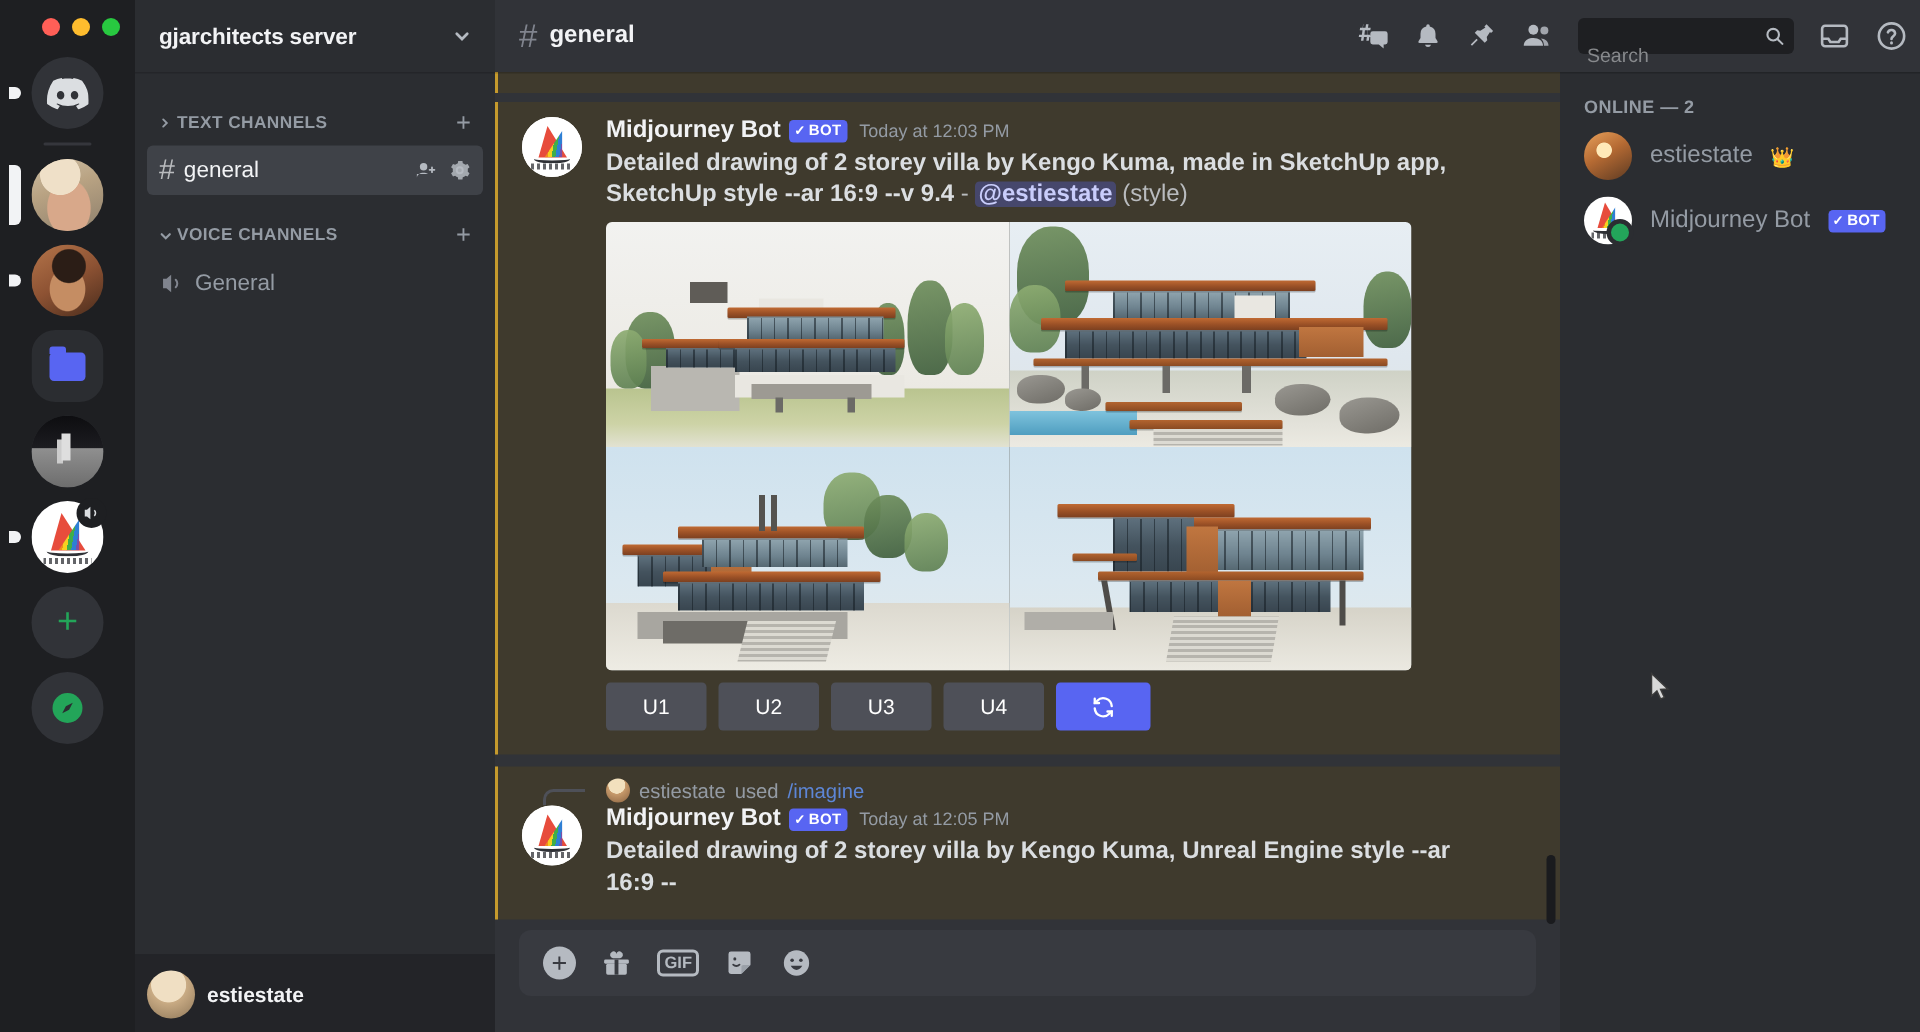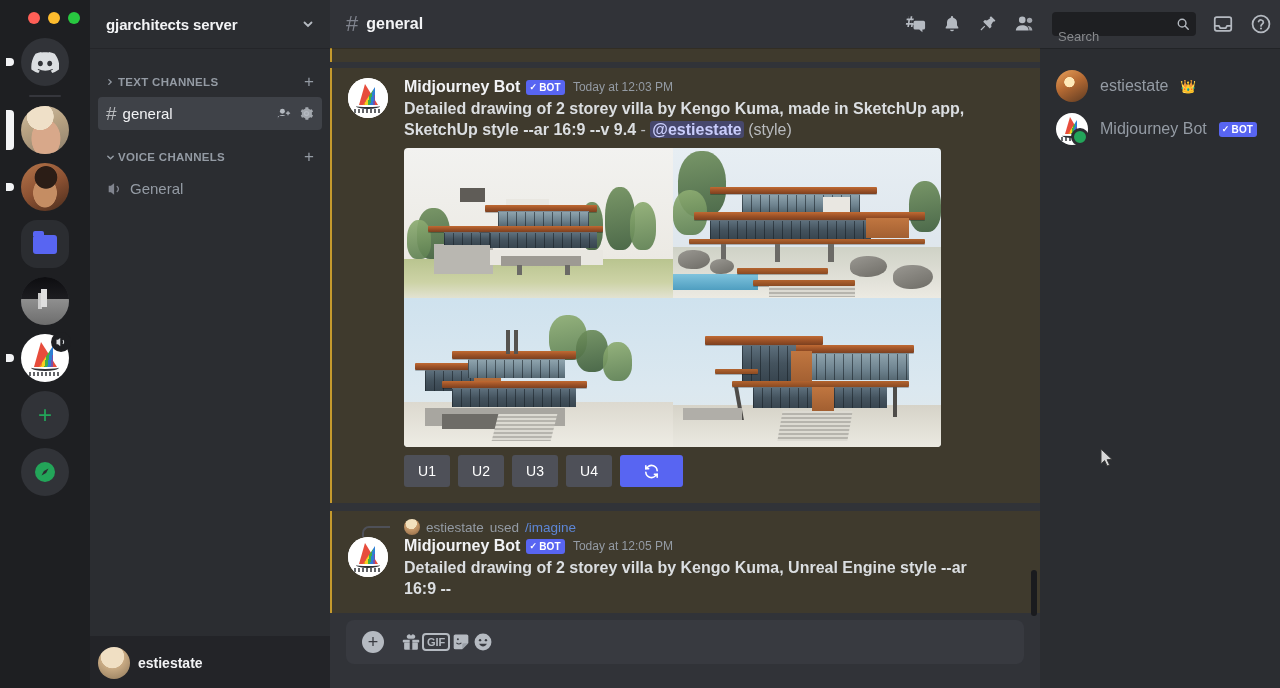--- a/index.html
+++ b/index.html
@@ -368,21 +368,21 @@
     background: repeating-linear-gradient(180deg,#dcdad2 0 2px, #b6b4ad 2px 4px);
   }
   .column {
     position: absolute; background: #6b6a66;
   }
 
   
   .btn-rows { margin-top: 8px; }
   .btn-row { display: flex; gap: 8px; margin-bottom: 8px; }
   .mj-btn {
-    width: 46px; height: 32px; border-radius: 3px;
+    width: 67px; height: 32px; border-radius: 3px;
     background: #4e5058; color: #ffffff;
     font-size: 14px; font-weight: 500;
     display: flex; align-items: center; justify-content: center;
     cursor: pointer; border: none;
     font-family: "Liberation Sans", sans-serif;
   }
   .mj-btn.primary { background: #5865f2; width: 63px; }
 
   
   .msg-scrollbar {
@@ -403,21 +403,21 @@
     padding: 0 16px 0 16px; gap: 16px;
   }
   .composer-plus {
     width: 22px; height: 22px; border-radius: 50%;
     background: #b5bac1; color: #383a40;
     display: flex; align-items: center; justify-content: center;
     font-size: 18px; line-height: 1; font-weight: 400;
     cursor: pointer; flex-shrink: 0;
   }
   .composer-input { flex: 1; color: #6d6f78; font-size: 16px; }
-  .composer-actions { display: flex; align-items: center; }
+  .composer-actions { display: flex; align-items: center; gap: 16px; }
   .gif-badge {
     border: 2px solid #b5bac1; border-radius: 4px;
     color: #b5bac1; font-size: 11px; font-weight: bold;
     padding: 0px 3px; line-height: 14px;
     cursor: pointer;
   }
 
   
   .members {
     width: 240px; min-width: 240px;
@@ -914,20 +914,21 @@
                   <circle cx="15.2" cy="10" r="1.3" fill="#383a40"></circle>
                   <path d="M7.8 14c1.1 2 2.5 3 4.2 3s3.1-1 4.2-3z" fill="#383a40"></path>
                 </svg>
               </span>
             </div>
           </div>
         </div>
       </div>
 
       <div class="members">
+        <div class="members-head">ONLINE — 2</div>
 
         <div class="member">
           <div class="member-avatar">
             <div class="inner">
                 <div class="av-estie"></div>
               </div>
           </div>
           <span class="member-name">estiestate</span>
           <span class="crown">👑</span>
         </div>

